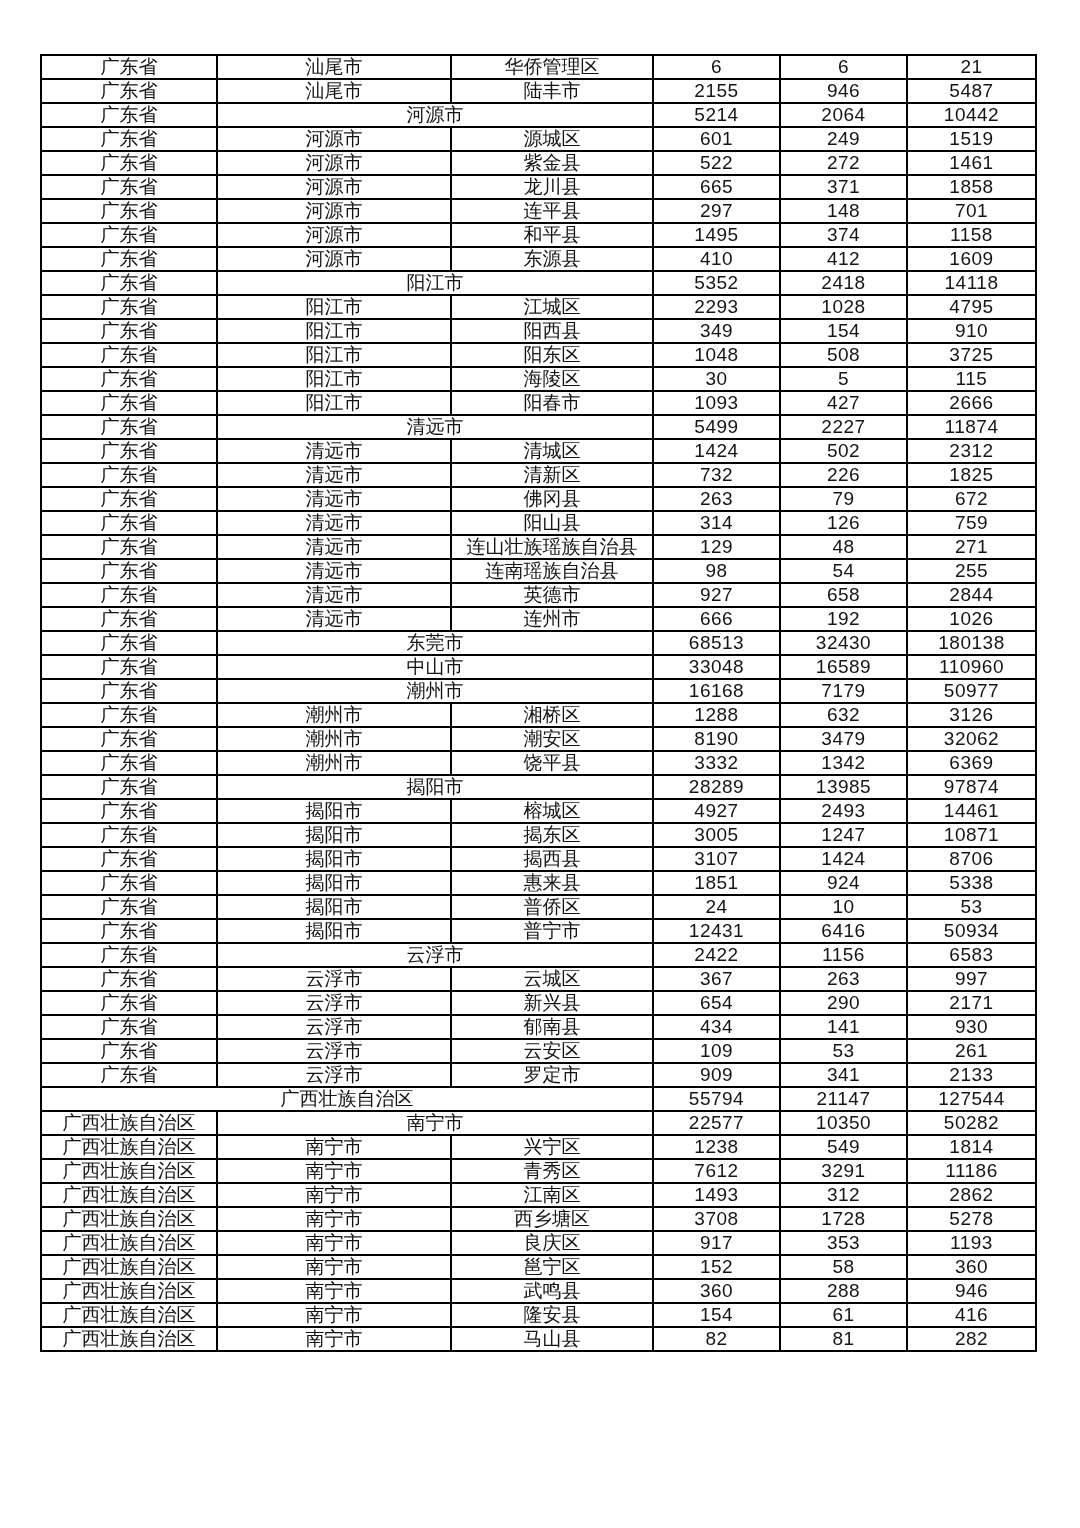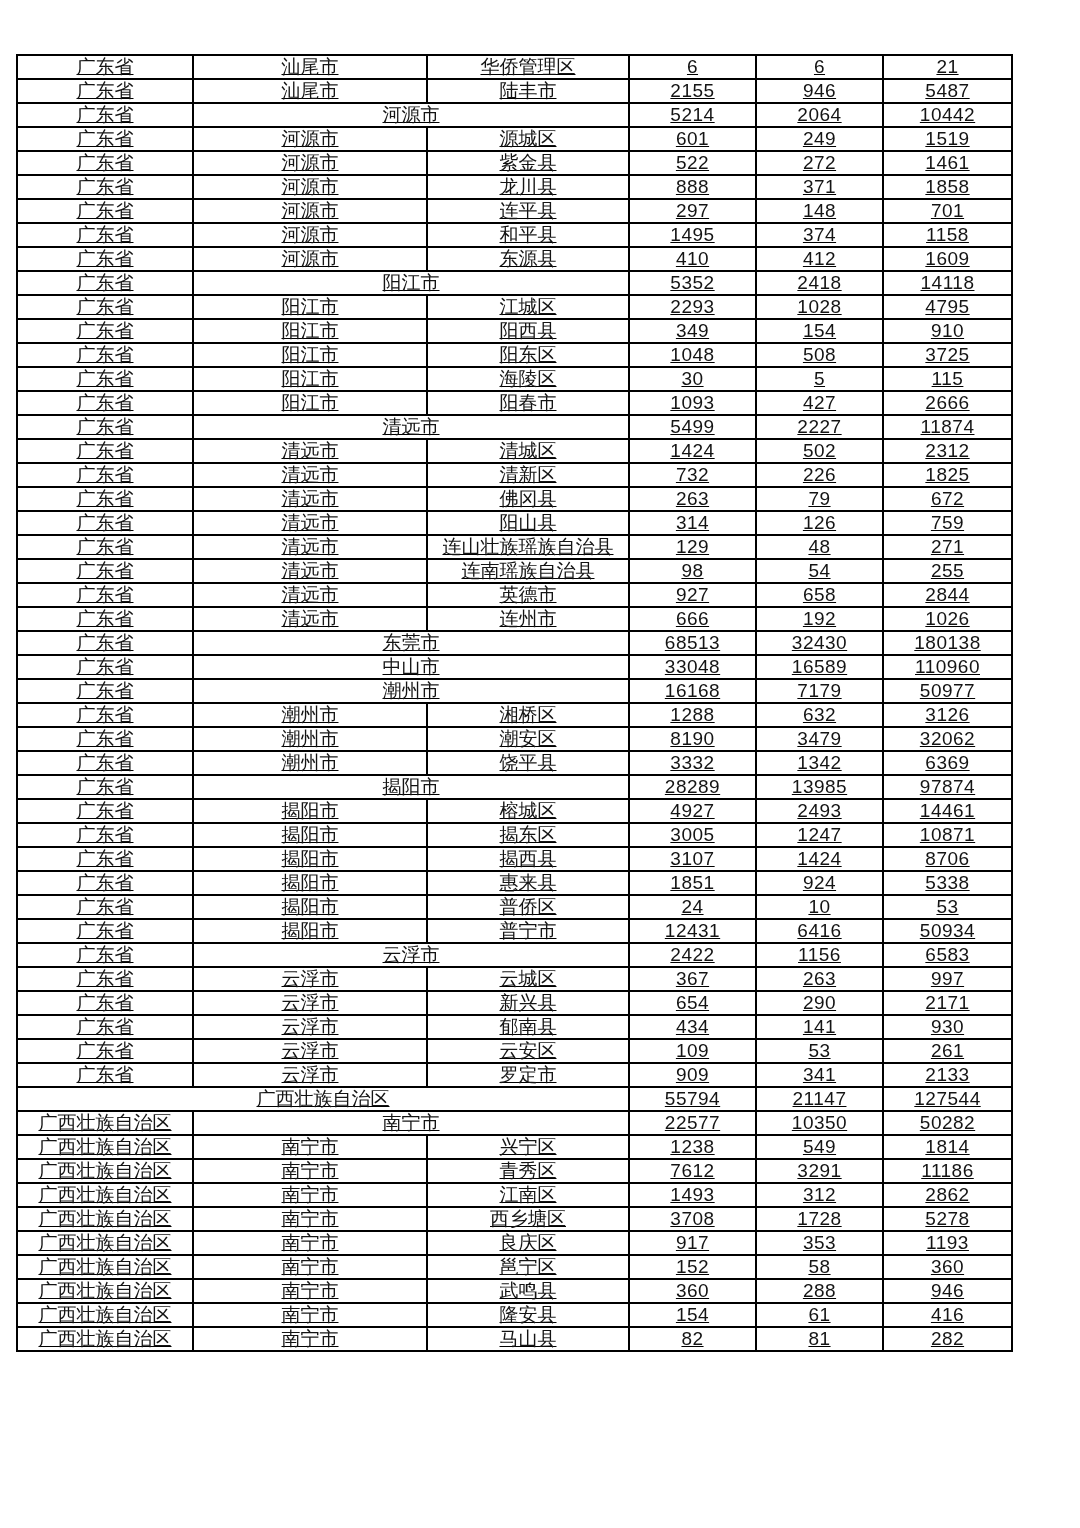--- a/index.html
+++ b/index.html
@@ -6,26 +6,25 @@
   .page {
     position: relative;
     width: 1080px;
     height: 1528px;
     background: #ffffff;
     overflow: hidden;
     font-family: "Liberation Sans", sans-serif;
   }
   table.data-table {
     position: absolute;
-    left: 16px;
+    left: 40px;
     top: 54px;
     width: 995px;
     border-collapse: collapse;
     table-layout: fixed;
-    text-decoration: underline;
   }
   table.data-table td {
     border: 2px solid #000000;
     height: 22px;
     padding: 0 2px;
     text-align: center;
     vertical-align: middle;
     font-size: 19px;
     line-height: 22px;
     color: #141414;
@@ -84,21 +83,21 @@
           <td>河源市</td>
           <td>紫金县</td>
           <td class="value-cell">522</td>
           <td class="value-cell">272</td>
           <td class="value-cell">1461</td>
         </tr>
         <tr>
           <td>广东省</td>
           <td>河源市</td>
           <td>龙川县</td>
-          <td class="value-cell">888</td>
+          <td class="value-cell">665</td>
           <td class="value-cell">371</td>
           <td class="value-cell">1858</td>
         </tr>
         <tr>
           <td>广东省</td>
           <td>河源市</td>
           <td>连平县</td>
           <td class="value-cell">297</td>
           <td class="value-cell">148</td>
           <td class="value-cell">701</td>

